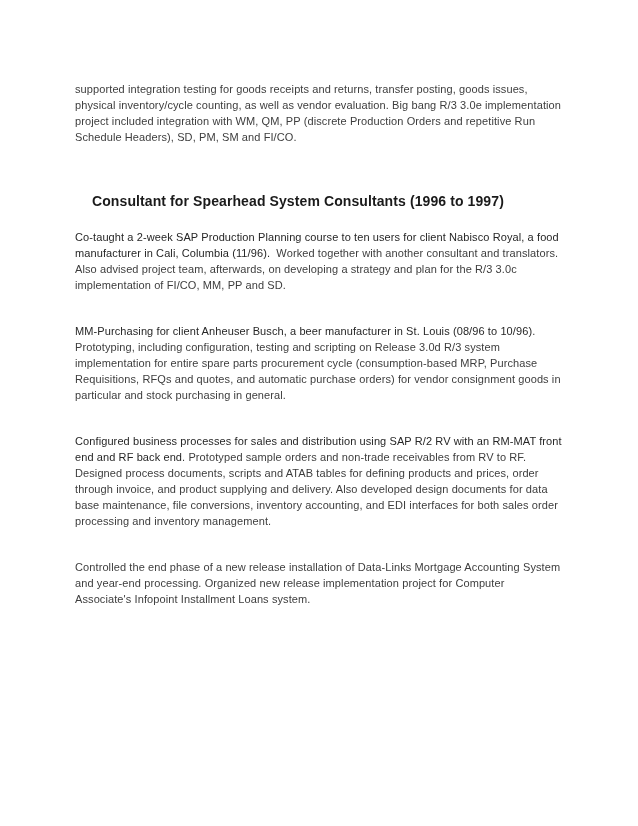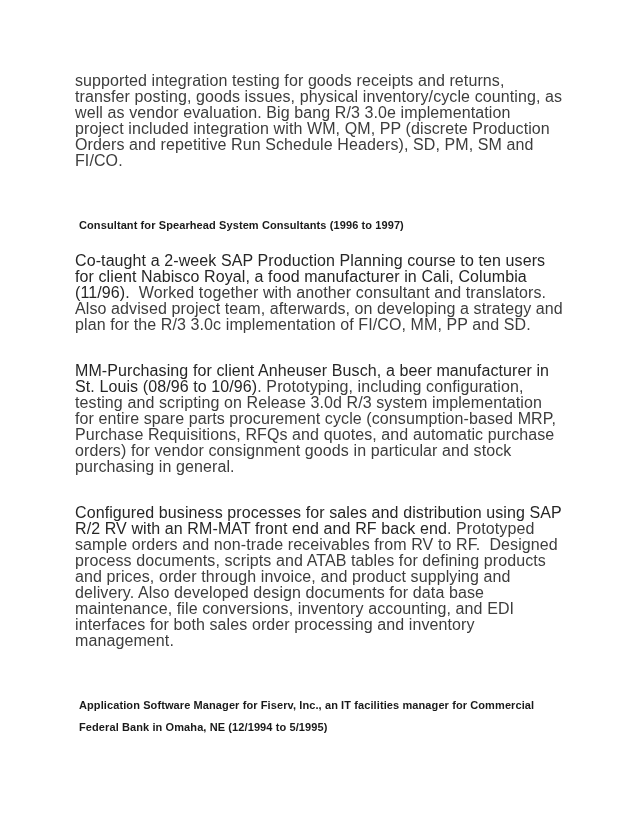--- a/index.html
+++ b/index.html
@@ -14,33 +14,33 @@
     background: #ffffff;
     overflow: hidden;
     font-family: "Liberation Sans", "DejaVu Sans", sans-serif;
   }
   .doc {
     box-sizing: border-box;
     padding: 73px 75px 0 75px;
     width: 638px;
   }
   .body-block {
-    font-size: 16px;
+    font-size: 11px;
     line-height: 16px;
     color: #3d3d3d;
-    margin: 0 0 30px 0;
+    margin: 8px 0 30px 0;
     white-space: pre-wrap;
     letter-spacing: 0.1px;
   }
   .heading-block {
-    font-size: 11px;
+    font-size: 14px;
     line-height: 22px;
     font-weight: bold;
     color: #1a1a1a;
-    margin: 45px 0 17px 4px;
+    margin: 45px 0 17px 17px;
     white-space: pre-wrap;
     letter-spacing: 0.1px;
   }
   .run { font-weight: normal; }
   .run.bold {
     font-weight: normal;
     color: #262626;
   }
   .heading-block .run,
   .heading-block .run.bold {
@@ -51,15 +51,15 @@
 </head>
 <body>
 
 <div class="page">
   <div class="doc" id="doc-root">
       <p class="body-block"><span class="run">supported integration testing for goods receipts and returns, transfer posting, goods issues, physical inventory/cycle counting, as well as vendor evaluation. Big bang R/3 3.0e implementation project included integration with WM, QM, PP (discrete Production Orders and repetitive Run Schedule Headers), SD, PM, SM and FI/CO.</span></p>
       <h2 class="heading-block"><span class="run bold">Consultant for Spearhead System Consultants (1996 to 1997)</span></h2>
       <p class="body-block"><span class="run bold">Co-taught a 2-week SAP Production Planning course to ten users for client Nabisco Royal, a food manufacturer in Cali, Columbia (11/96).</span><span class="run">  Worked together with another consultant and translators.  Also advised project team, afterwards, on developing a strategy and plan for the R/3 3.0c implementation of FI/CO, MM, PP and SD.</span></p>
       <p class="body-block"><span class="run bold">MM-Purchasing for client Anheuser Busch, a beer manufacturer in St. Louis (08/96 to 10/96)</span><span class="run">. Prototyping, including configuration, testing and scripting on Release 3.0d R/3 system implementation for entire spare parts procurement cycle (consumption-based MRP, Purchase Requisitions, RFQs and quotes, and automatic purchase orders) for vendor consignment goods in particular and stock purchasing in general.</span></p>
       <p class="body-block"><span class="run bold">Configured business processes for sales and distribution using SAP R/2 RV with an RM-MAT front end and RF back end</span><span class="run">. Prototyped sample orders and non-trade receivables from RV to RF.  Designed process documents, scripts and ATAB tables for defining products and prices, order through invoice, and product supplying and delivery. Also developed design documents for data base maintenance, file conversions, inventory accounting, and EDI interfaces for both sales order processing and inventory management.</span></p>
-      <h2 class="heading-block"><span class="run bold">Application Software Manager for Fiserv, Inc., an IT facilities manager for Commercial Federal Bank in Omaha, NE (12/1994 to 5/1995)</span></h2>
+      <p class="body-block"><span class="run">Controlled the end phase of a new release installation of Data-Links Mortgage Accounting System and year-end processing. Organized new release implementation project for Computer Associate's Infopoint Installment Loans system.</span></p>
     </div>
 </div>
 
 </body></html>

